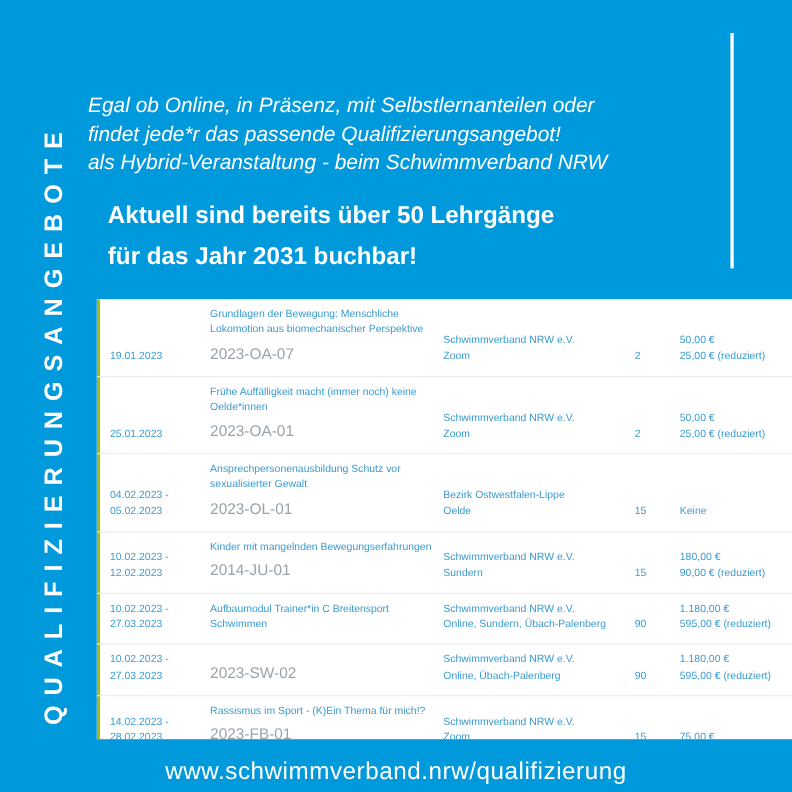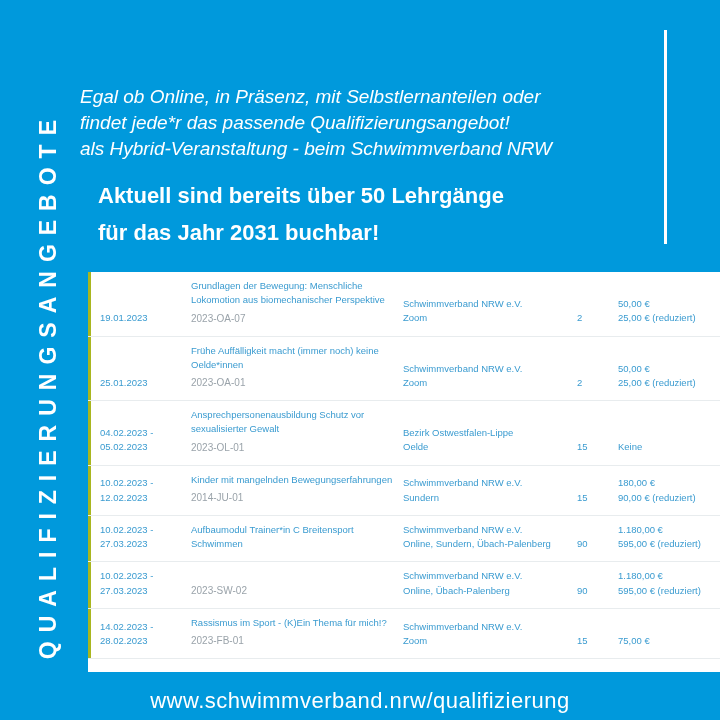--- a/index.html
+++ b/index.html
@@ -51,21 +51,21 @@
     display:flex; align-items:flex-end;
     padding:7px 0 10px;
   }
   .cell { font-size:9.5px; line-height:1.5; color:#3a9bd0; }
   .cell.date  { width:100px; padding-left:9px; }
   .cell.titlec{ width:212px; padding-right:8px; }
   .cell.org   { width:160px; padding-right:6px; }
   .cell.num   { width:55px; padding-left:14px; }
   .cell.price { flex:1; }
   .course-title { color:#3a9bd0; cursor:pointer; }
-  .course-code  { color:#9aa3aa; font-size:10px; margin-top:3px; }
+  .course-code  { color:#9aa3aa; font-size:14px; margin-top:3px; }
 
   
   .footer-url {
     position:absolute; left:0; right:0; top:688px;
     text-align:center; color:#ffffff; font-size:22px; letter-spacing:0.5px;
     font-weight:500; cursor:pointer;
   }
 </style>
 </head>
 <body>

